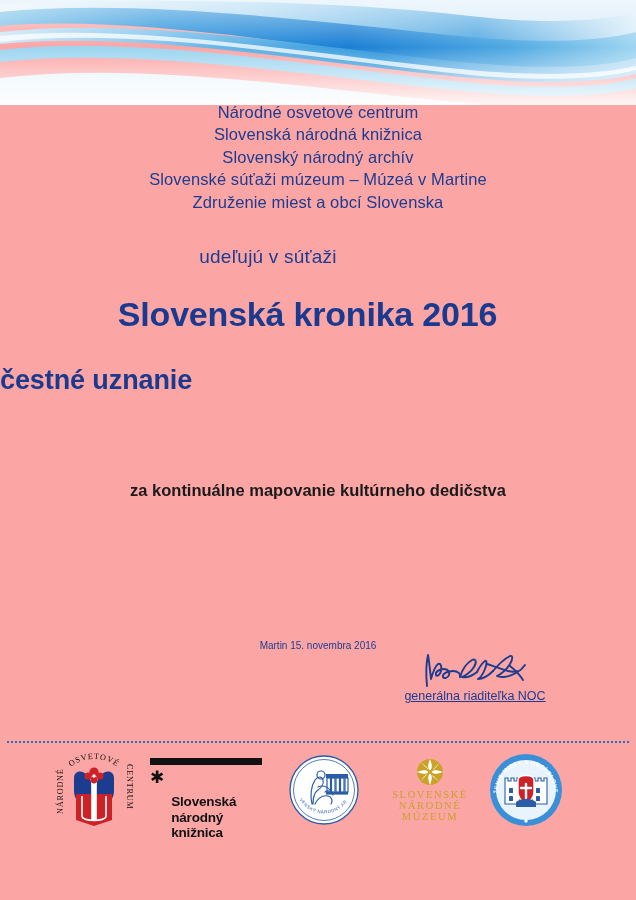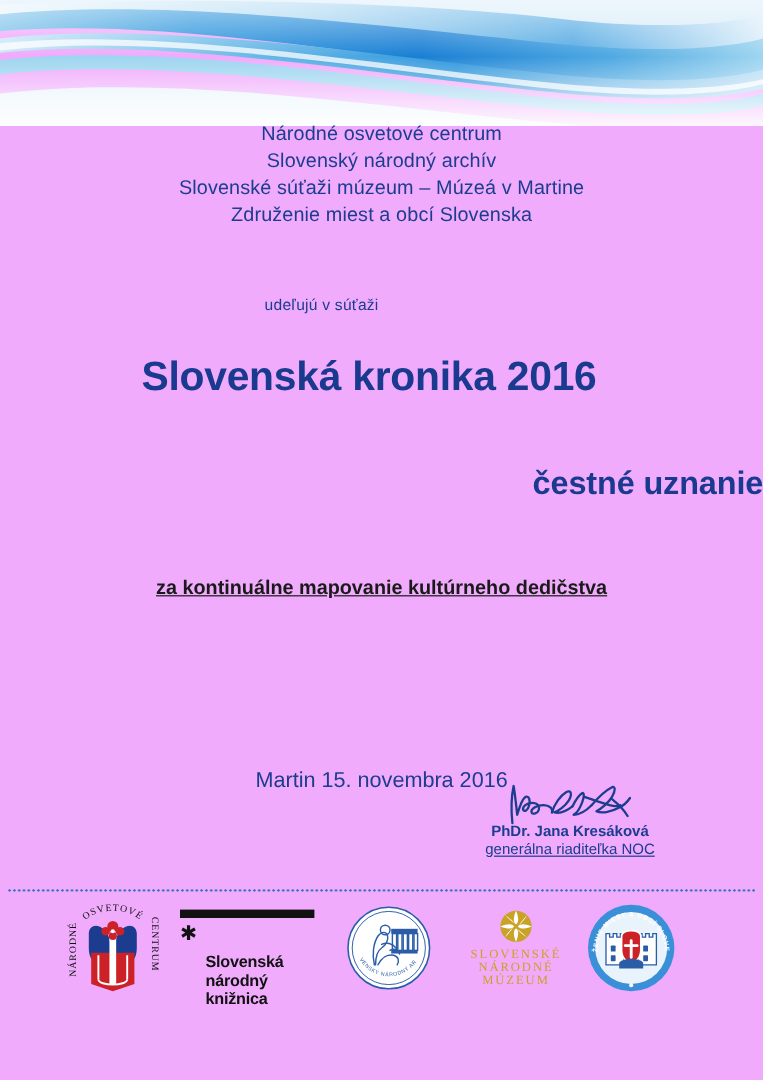--- a/index.html
+++ b/index.html
@@ -10,21 +10,21 @@
     background: #ffffff;
     font-family: "Liberation Sans", sans-serif;
     overflow: hidden;
     position: relative;
   }
 
   .certificate {
     width: 636px;
     height: 900px;
     position: relative;
-    background: #f0abfc;
+    background: #fca5a5;
   }
 
   
   .wave-header {
     position: absolute;
     top: 0; left: 0;
     width: 636px;
     height: 105px;
     overflow: hidden;
   }
@@ -45,47 +45,46 @@
     white-space: nowrap;
   }
 
   
   .award-intro {
     position: absolute;
     top: 246px; left: 0;
     width: 536px;
     text-align: center;
     color: #1c3c90;
-    font-size: 13px;
+    font-size: 19px;
     letter-spacing: 0.2px;
   }
 
   
   .competition-title {
     position: absolute;
     top: 295px; left: 0;
     width: 615px;
     text-align: center;
     color: #1a3a8f;
     font-size: 34px;
     font-weight: bold;
     letter-spacing: -0.2px;
   }
 
   
   .award-name {
     position: absolute;
     top: 365px; left: 0;
     width: 636px;
-    text-align: right;
+    text-align: left;
     color: #1a3a8f;
     font-size: 27px;
     font-weight: bold;
     letter-spacing: -0.1px;
-    margin-top: 23px;
   }
 
   
   .recipient-name {
     position: absolute;
     top: 437px; left: 0;
     width: 636px;
     text-align: center;
     color: #1a1a1a;
     font-size: 27px;
@@ -94,31 +93,30 @@
   }
   .citation {
     position: absolute;
     top: 479px; left: 0;
     width: 636px;
     text-align: center;
     color: #1a1a1a;
     font-size: 16.5px;
     font-weight: bold;
     line-height: 23px;
-    text-decoration: underline;
   }
 
   
   .place-date {
     position: absolute;
     top: 640px; left: 0;
     width: 636px;
     text-align: center;
     color: #1c3c90;
-    font-size: 18px;
+    font-size: 10px;
   }
 
   
   .signature-block {
     position: absolute;
     top: 650px;
     left: 360px;
     width: 230px;
     text-align: center;
   }
@@ -227,20 +225,21 @@
       <path d="M0,44 C140,30 320,64 472,78 C548,85 604,82 636,74 L636,58 C604,67 548,70 472,63 C320,48 140,16 0,32 Z" fill="url(#wg2)"></path>
       <path d="M0,62 C140,46 320,78 474,92 C550,99 606,96 636,88 L636,78 C606,87 550,90 474,83 C320,68 140,34 0,50 Z" fill="#9ed5f0"></path>
       <path d="M0,78 C150,60 330,92 480,104 L480,105 L0,105 Z" fill="#e8f4fc"></path>
       <path d="M0,36 C140,22 320,56 470,70 C545,77 602,74 636,66 L636,70 C602,79 545,82 470,75 C320,60 140,26 0,42 Z" fill="#ffffff" opacity="0.75"></path>
       <rect x="0" y="0" width="636" height="105" fill="url(#wgv)"></rect>
     </svg>
   </div>
 
   <div class="issuers">
     <div class="issuer-line">Národné osvetové centrum</div>
+    <div class="issuer-line">Slovenská národná knižnica</div>
     <div class="issuer-line">Slovenský národný archív</div>
     <div class="issuer-line">Slovenské súťaži múzeum – Múzeá v Martine</div>
     <div class="issuer-line">Združenie miest a obcí Slovenska</div>
   </div>
 
   <div class="award-intro">udeľujú v súťaži</div>
 
   <div class="competition-title">Slovenská kronika 2016</div>
 
   <div class="award-name">čestné uznanie</div>
@@ -258,21 +257,20 @@
         <g fill="none" stroke="#1c3c90" stroke-width="1.9" stroke-linecap="round" stroke-linejoin="round">
           <path d="M12,36 C11,26 11,14 13,5 C14,10 15,20 16,29 C18,22 20,16 23,14 C26,13 27,17 26,21 C25,25 22,27 21,25 C20,22 24,19 29,19 C33,19 35,22 34,25 C33,28 29,29 28,27 C27,24 32,21 38,21 C43,21 46,24 45,27"></path>
           <path d="M45,27 C47,20 52,13 57,10 C61,8 62,12 59,17 C56,22 50,26 47,27 C51,28 57,26 62,22"></path>
           <path d="M62,22 C64,18 67,13 70,11 C72,10 72,14 70,19 C68,24 65,28 63,29 C67,29 73,26 78,21"></path>
           <path d="M72,14 C78,16 86,19 93,21 C97,22 100,22 102,21"></path>
           <path d="M78,21 C83,15 89,9 95,6 C98,5 98,9 95,14 C92,19 86,24 82,26 C86,28 94,27 101,23 C105,21 108,18 110,15"></path>
           <path d="M95,16 C100,20 105,25 108,30"></path>
         </g>
       </svg>
     </div>
-    <div class="signatory-name">PhDr. Jana Kresáková</div>
     <div class="signatory-title">generálna riaditeľka NOC</div>
   </div>
 
   <div class="divider"></div>
 
   <div class="logo-strip">
 
     <div class="logo logo-noc">
       <svg viewBox="0 0 92 78">
         <path id="noc-top" d="M20,20 A30,22 0 0 1 72,20" fill="none"></path>

